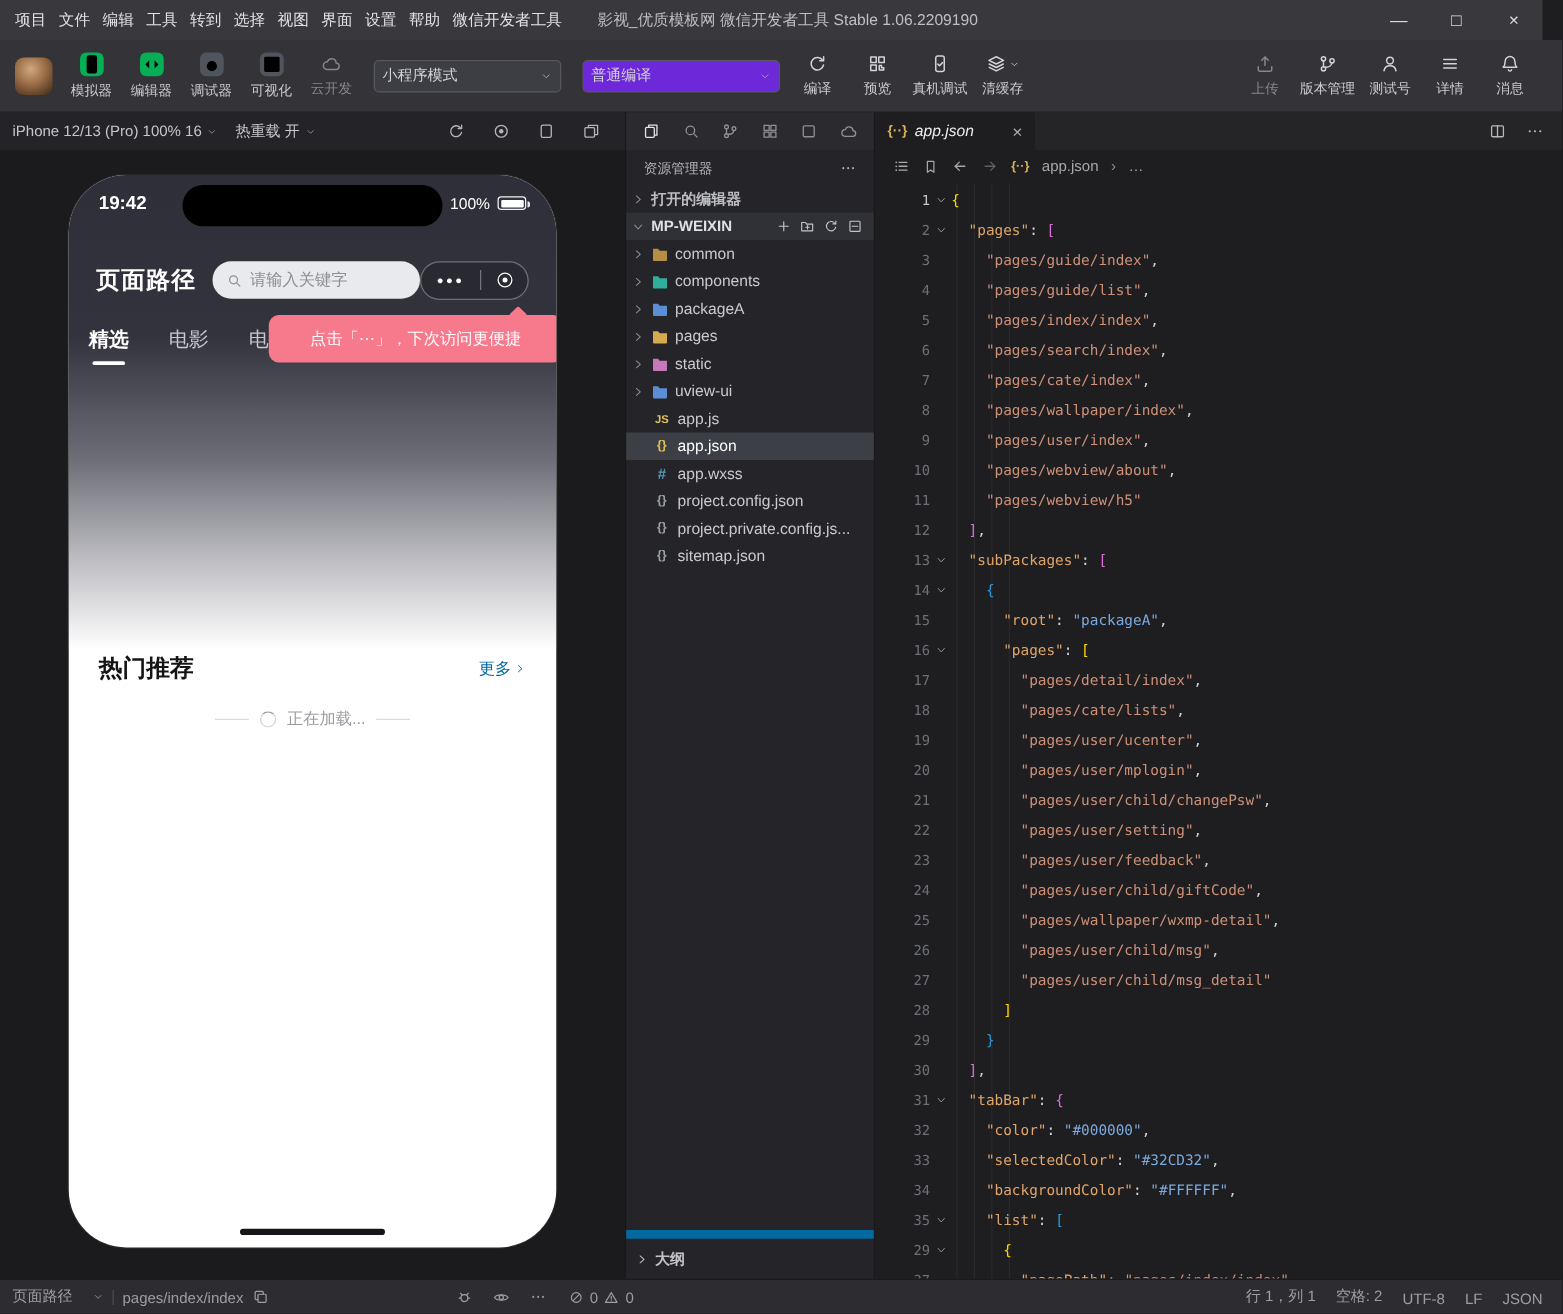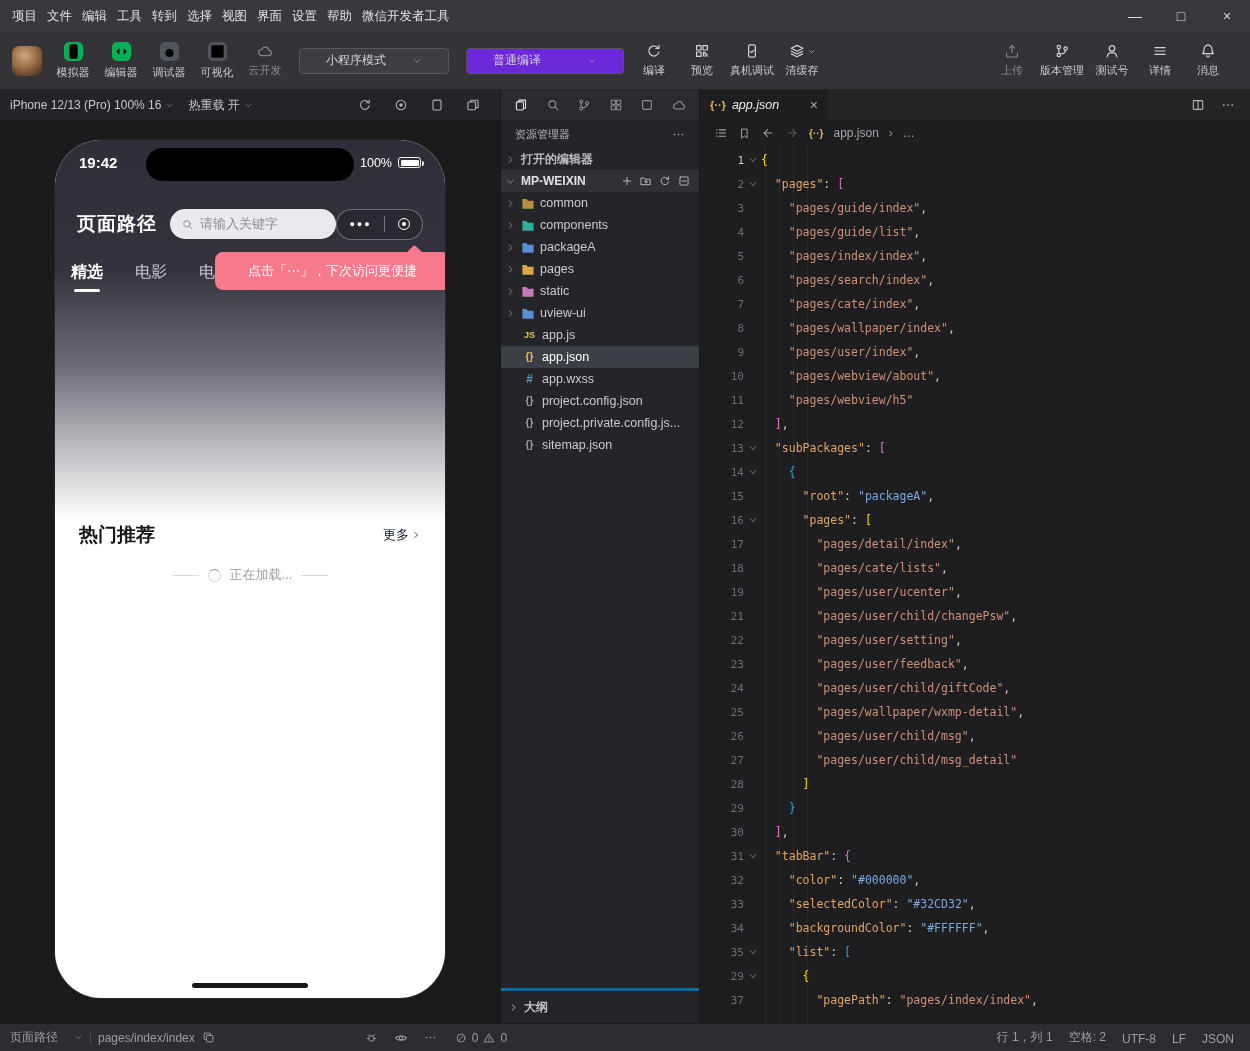--- a/index.html
+++ b/index.html
@@ -4,38 +4,38 @@
 <style>
   *{box-sizing:border-box;margin:0;padding:0}
   html,body{width:1250px;height:1051px;overflow:hidden}
   body{font-family:"Liberation Sans","DejaVu Sans",sans-serif;background:#1e1e20;color:#ccc;-webkit-font-smoothing:antialiased}
   #win{position:relative;width:1250px;height:1051px;background:#1e1e20}
   .ic,[data-icon]{display:inline-flex;width:15px;height:15px;flex:none}
   .ic svg,[data-icon] svg{width:100%;height:100%;stroke:currentColor;fill:none;stroke-width:1.2;stroke-linecap:round;stroke-linejoin:round;display:block}
   .ic9{width:9px;height:9px}.ic10{width:10px;height:10px}.ic11{width:11px;height:11px}.ic12{width:12px;height:12px}.ic13{width:13px;height:13px}.ic14{width:14px;height:14px}.ic16{width:16px;height:16px}
 
   
-  .titlebar{position:absolute;top:0;left:0;right:0;height:32px;background:#38383d;display:flex;align-items:flex-start;z-index:20}
+  .titlebar{position:absolute;top:0;left:0;right:16px;height:32px;background:#38383d;display:flex;align-items:flex-start;z-index:20}
   #menus{display:flex;align-items:center;padding-left:7px}
   .menu-item{padding:0 5px;line-height:32px;font-size:12.5px;color:#e2e2e5;cursor:default;white-space:nowrap}
   .win-title{position:absolute;left:478px;top:0;line-height:32px;font-size:12.5px;color:#bfbfc4;white-space:nowrap}
   .win-ctrls{position:absolute;right:0;top:0;display:flex;height:32px}
   .wbtn{width:46px;height:32px;display:flex;align-items:center;justify-content:center;color:#dcdcdf;font-size:14px}
 
   
   .toolbar{position:absolute;top:32px;left:0;right:0;height:58px;background:#333338;border-bottom:1px solid #27272b;display:flex;align-items:center;padding:0 12px}
   .avatar{width:30px;height:30px;border-radius:7px;flex:none;margin-right:9px;background:radial-gradient(circle at 42% 32%,#cfa87e 0%,#9a6d47 45%,#5d4028 80%,#3c2a1a 100%)}
   .tb-group{display:flex;align-items:stretch;gap:4px}
   .tbtn{min-width:44px;padding:0 2px;height:52px;display:flex;flex-direction:column;align-items:center;justify-content:center;gap:4px;font-size:11px;color:#caccd0;cursor:pointer;white-space:nowrap}
   .tbtn .chip{width:19px;height:19px;border-radius:5px;display:flex;align-items:center;justify-content:center;color:#fff}
   .tbtn .bare{color:#d3d4d7}
   .tbtn.dim{color:#86898e}
   .tbtn.dim .bare{color:#84878c}
   .tbtn .iconrow{display:flex;align-items:center;gap:2px}
-  .sel{height:26px;border:1px solid #57575e;background:#3d3d44;border-radius:4px;display:flex;align-items:center;padding:0 26px;font-size:12px;color:#d2d2d6;cursor:pointer;flex:none}
+  .sel{height:26px;border:1px solid #57575e;background:#3d3d44;border-radius:4px;display:flex;align-items:center;padding:0 6px;font-size:12px;color:#d2d2d6;cursor:pointer;flex:none}
   .sel .caret{margin-left:auto;color:#a7a8ac}
   .mode-sel{width:150px;margin-left:12px}
   .compile-sel{width:158px;margin-left:17px;background:#6d28d9}
   .tb-spacer{flex:1}
 
   
   .main{position:absolute;top:90px;left:0;right:0;height:933px;display:flex}
 
   
   .sim{width:500px;flex:none;position:relative;background:#1b1b1e}
@@ -63,42 +63,42 @@
   .cap-target{width:12px;height:12px;border:1.6px solid #fff;border-radius:50%;display:flex;align-items:center;justify-content:center}
   .cap-target i{width:4px;height:4px;background:#fff;border-radius:50%}
   .ph-tabs{position:absolute;top:114px;left:0;right:0;height:36px;display:flex;align-items:center;gap:32px;padding:0 16px}
   .ptab{font-size:16px;color:#c7c7cf;position:relative;white-space:nowrap;cursor:pointer}
   .ptab.active{color:#fff;font-weight:700}
   .ptab.active::after{content:"";position:absolute;left:50%;transform:translateX(-50%);bottom:-9px;width:26px;height:3px;background:#fff;border-radius:2px}
   .ph-tooltip{position:absolute;top:112px;left:160px;width:235px;height:38px;background:#f6798c;border-radius:8px;color:#fff;font-size:13px;display:flex;align-items:center;justify-content:center;z-index:6;white-space:nowrap}
   .ph-tooltip::before{content:"";position:absolute;top:-5px;right:30px;width:11px;height:11px;background:#f6798c;transform:rotate(45deg);border-radius:2px}
   .ph-section{position:absolute;top:382px;left:0;right:0;display:flex;align-items:center;padding:0 24px}
   .sec-title{font-size:19px;font-weight:700;color:#141414}
-  .more{margin-left:auto;color:#0f172a;font-size:13px;display:flex;align-items:center;gap:2px;cursor:pointer}
+  .more{margin-left:auto;color:#0369a1;font-size:13px;display:flex;align-items:center;gap:2px;cursor:pointer}
   .ph-loading{position:absolute;top:426px;left:0;right:0;display:flex;align-items:center;justify-content:center;gap:9px;color:#9b9ba2;font-size:13px}
   .dash{width:27px;height:1px;background:#d9d9de}
   .spin{width:13px;height:13px;border:1.5px solid #d2d2d7;border-top-color:#97979e;border-radius:50%}
   .homebar{position:absolute;bottom:10px;left:50%;transform:translateX(-50%);width:116px;height:5px;border-radius:3px;background:#15161a}
 
   
   .explorer{width:200px;flex:none;background:#252529;position:relative;border-left:1px solid #18181b;border-right:1px solid #18181b}
   .activity{height:30px;background:#2a2a2f;display:flex;align-items:center;justify-content:space-between;padding:0 13px;color:#8f9197}
   .activity .on{color:#e4e4e7}
   .exp-header{height:28px;display:flex;align-items:center;justify-content:space-between;padding:0 14px;font-size:11px;color:#b4b5b9}
   .row{height:22px;display:flex;align-items:center;gap:5px;padding:0 4px;font-size:12.5px;color:#c9cace;cursor:pointer;white-space:nowrap;overflow:hidden}
   .row .chev{color:#8e9095}
   .sect-row{font-weight:700;font-size:12px;color:#bcbdc2}
   .root-row{font-weight:700;font-size:12px;color:#e0e1e5;background:#2f3136}
   .root-acts{margin-left:auto;display:flex;gap:7px;padding-right:5px;color:#c4c5c9}
   .tree-file{padding-left:21px}
   .fico{width:15px;flex:none;text-align:center;font-weight:700;font-size:10px;line-height:1}
   .fico.js{font-size:9px}
   .fico.wxss{font-size:12px}
   .row.selected{background:#3c4046;color:#fff}
-  .outline-row{position:absolute;bottom:0;left:0;right:0;height:26px;border-top:3px solid #0369a1;background:#252529;display:flex;align-items:center;gap:5px;padding:16px 7px;font-size:12px;font-weight:700;color:#c2c3c8}
+  .outline-row{position:absolute;bottom:0;left:0;right:0;height:26px;border-top:7px solid #0369a1;background:#252529;display:flex;align-items:center;gap:5px;padding:16px 7px;font-size:12px;font-weight:700;color:#c2c3c8}
 
   
   .editor{flex:1;display:flex;flex-direction:column;background:#1e1e21;min-width:0}
   .tabbar{height:30px;background:#252528;display:flex;align-items:stretch}
   .tab{width:128px;background:#1e1e21;display:flex;align-items:center;gap:6px;padding:0 10px;font-size:12.5px;color:#ececee;cursor:pointer}
   .tab .braces{color:#dcb357;font-weight:700;font-size:11px}
   .tab .name{font-style:italic;overflow:hidden;text-overflow:ellipsis;white-space:nowrap}
   .tab .close{margin-left:auto;color:#aaabb0;font-size:14px;line-height:1;cursor:pointer}
   .tab-right{margin-left:auto;display:flex;align-items:center;gap:16px;color:#b6b7bb;padding:0 15px}
   .breadcrumb{height:26px;display:flex;align-items:center;gap:10px;padding:0 14px;font-size:12px;color:#a6a7ac}
@@ -135,20 +135,21 @@
         <div class="menu-item">编辑</div>
         <div class="menu-item">工具</div>
         <div class="menu-item">转到</div>
         <div class="menu-item">选择</div>
         <div class="menu-item">视图</div>
         <div class="menu-item">界面</div>
         <div class="menu-item">设置</div>
         <div class="menu-item">帮助</div>
         <div class="menu-item">微信开发者工具</div>
       </nav>
+    <div class="win-title">影视_优质模板网 微信开发者工具 Stable 1.06.2209190</div>
     <div class="win-ctrls">
       <div class="wbtn">—</div>
       <div class="wbtn">□</div>
       <div class="wbtn">×</div>
     </div>
   </header>
 
   <div class="toolbar">
     <div class="avatar"></div>
     <div id="tb-left" class="tb-group">
@@ -840,20 +841,25 @@
           </div>
           <div class="cl">
             <span class="ln">18</span>
             <span class="fold"></span>
             <span class="src"><span class="tk-p">        </span><span class="tk-s">"pages/cate/lists"</span><span class="tk-p">,</span></span>
           </div>
           <div class="cl">
             <span class="ln">19</span>
             <span class="fold"></span>
             <span class="src"><span class="tk-p">        </span><span class="tk-s">"pages/user/ucenter"</span><span class="tk-p">,</span></span>
+          </div>
+          <div class="cl">
+            <span class="ln">20</span>
+            <span class="fold"></span>
+            <span class="src"><span class="tk-p">        </span><span class="tk-s">"pages/user/mplogin"</span><span class="tk-p">,</span></span>
           </div>
           <div class="cl">
             <span class="ln">21</span>
             <span class="fold"></span>
             <span class="src"><span class="tk-p">        </span><span class="tk-s">"pages/user/child/changePsw"</span><span class="tk-p">,</span></span>
           </div>
           <div class="cl">
             <span class="ln">22</span>
             <span class="fold"></span>
             <span class="src"><span class="tk-p">        </span><span class="tk-s">"pages/user/setting"</span><span class="tk-p">,</span></span>

